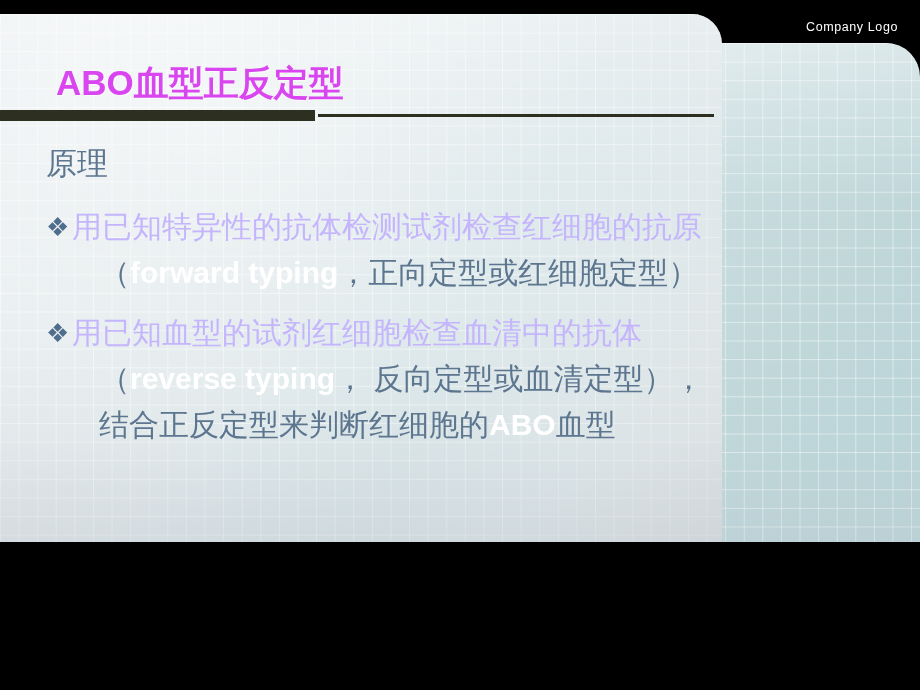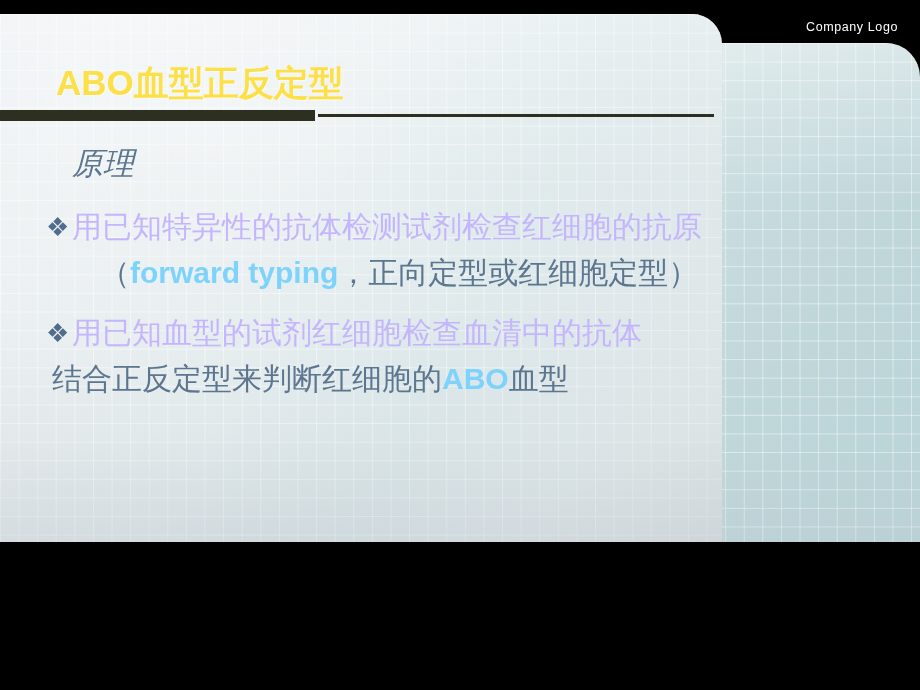--- a/index.html
+++ b/index.html
@@ -114,21 +114,21 @@
                 rgba(120,130,140,0.22) 100%);
     pointer-events: none;
   }
 
   
   .title {
     position: absolute;
     left: 56px;
     top: 64px;
     z-index: 25;
-    color: #fde047;
+    color: #d946ef;
     font-size: 35px;
     font-weight: bold;
     line-height: 1.1;
     white-space: nowrap;
     text-shadow: 1px 1px 1px rgba(255,255,255,0.65);
   }
 
   
   .rule-thick {
     position: absolute;
@@ -152,26 +152,25 @@
   
   .body-area {
     position: absolute;
     left: 0;
     top: 146px;
     width: 920px;
     z-index: 25;
     color: #5d768f;
   }
   .heading {
-    margin-left: 72px;
+    margin-left: 46px;
     font-size: 31px;
     line-height: 1.18;
     color: #5d768f;
     white-space: nowrap;
-    font-style: italic;
   }
   .spacer { height: 22px; }
 
   .bullet-row {
     display: flex;
     align-items: flex-start;
     margin-left: 46px;
     margin-top: 2px;
     white-space: nowrap;
   }
@@ -191,25 +190,25 @@
   }
   .sub-line {
     margin-left: 100px;
     margin-top: 6px;
     font-size: 30px;
     line-height: 1.34;
     color: #5d768f;
     white-space: nowrap;
   }
   .sub-line.indent2 {
-    margin-left: 52px;
+    margin-left: 99px;
   }
   .en-bold {
     font-weight: bold;
-    color: #7dd3fc;
+    color: #ffffff;
   }
   .gap-lg { height: 18px; }
 </style>
 </head>
 <body>
 
 <div id="slide">
 
   <div class="panel-right">
     <div class="grid-tex"></div>
@@ -242,20 +241,23 @@
     <div class="sub-line">
       <span>（</span><span class="en-bold">forward typing</span><span>，正向定型或红细胞定型）</span>
     </div>
 
     <div class="gap-lg"></div>
 
     <div class="bullet-row">
       <span class="bullet-mark">❖</span>
       <span class="bullet-text">用已知血型的试剂红细胞检查血清中的抗体</span>
     </div>
+    <div class="sub-line">
+      <span>（</span><span class="en-bold">reverse typing</span><span>， 反向定型或血清定型），</span>
+    </div>
 
     <div class="sub-line indent2">
       <span>结合正反定型来判断红细胞的</span><span class="en-bold">ABO</span><span>血型</span>
     </div>
 
   </div>
 
 </div>
 
 </body></html>

